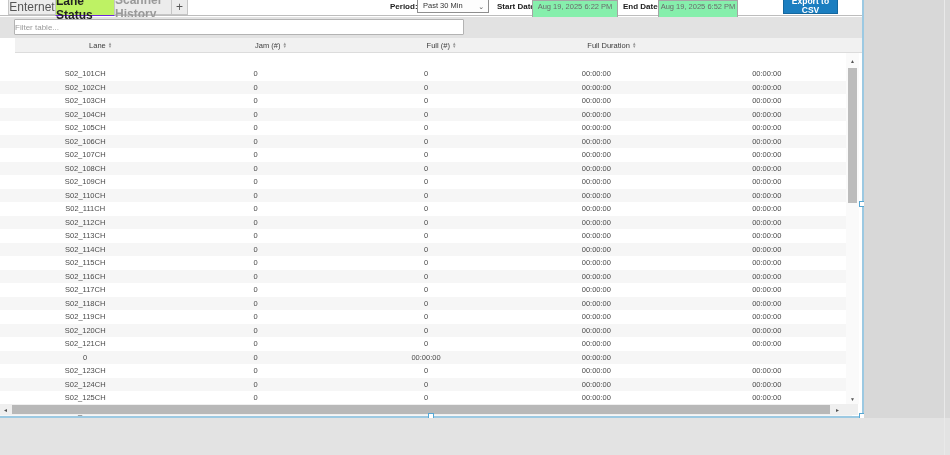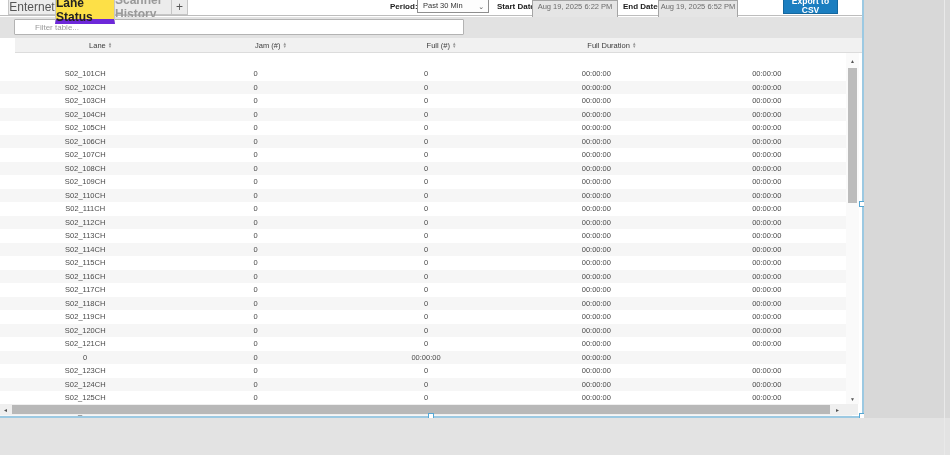--- a/index.html
+++ b/index.html
@@ -12,43 +12,43 @@
 
   
   .tabbar { position:absolute; left:0; top:0; width:862px; height:16px; background:#ffffff; border-bottom:1px solid #bdbdbd; }
   .tabs { position:absolute; left:8px; top:0; height:16px; display:flex; }
   .tab { height:15px; margin-left:-1px; background:#ececec; border:1px solid #c6c6c6; border-top:none;
          font-size:12px; color:#555; display:flex; align-items:center; justify-content:center; cursor:default; }
   .tab-0 { width:48px; margin-left:0; }
   .tab-1 { width:60px; }
   .tab-2 { width:58px; }
   .tab-3 { width:17px; }
-  .tab.active { background:#fde047; color:#222; font-weight:bold; height:24px; z-index:2; border-bottom:5px solid #6d28d9; }
+  .tab.active { background:#bef264; color:#222; font-weight:bold; height:16px; z-index:2; border-bottom:1px solid #6d28d9; }
   .tab.dim { color:#999;font-weight:bold; }
 
   
   .tb-label { position:absolute; top:2px; font-size:8px; font-weight:bold; color:#1c1c1c; white-space:nowrap; }
   .lbl-period { left:390px; }
   .lbl-start { left:497px; }
   .lbl-end { left:623px; }
   .period-select { position:absolute; left:417px; top:-2px; width:72px; height:15px; background:#fdfdfd;
                    border:1px solid #8e8e8e; font-size:7.5px; color:#333; line-height:14px; padding-left:5px; }
   .period-select .chev { position:absolute; right:4px; top:1px; font-size:7px; color:#555; }
-  .date-field { position:absolute; top:0; height:21px; background:#e5e5e5; border:1px solid #a5a5a5;
+  .date-field { position:absolute; top:0; height:21px; background:#86efac; border:1px solid #a5a5a5;
                 font-size:7.5px; color:#6b6b6b; text-align:center; line-height:12px; white-space:nowrap; overflow:hidden; }
   .date-start { left:532px; width:86px; }
   .date-end { left:658px; width:80px; }
   .export-btn { position:absolute; left:783px; top:-4px; width:55px; height:18px; background:#1b7ec0;
                 border:1px solid #14679e; color:#ffffff; font-weight:bold; font-size:8.5px; line-height:8.5px;
                 text-align:center; padding:0 2px; font-family:"Liberation Sans", sans-serif; overflow:hidden; }
 
   
   .filter-strip { position:absolute; left:0; top:17px; width:862px; height:21px; background:#e2e2e2; }
   .filter-input { position:absolute; left:14px; top:2px; width:450px; height:16px; background:#ffffff;
-                  border:1px solid #b3b3b3; border-radius:1px; font-size:8px; color:#333; padding-left:20px;
+                  border:1px solid #b3b3b3; border-radius:1px; font-size:8px; color:#333; padding-left:0;
                   font-family:"Liberation Sans", sans-serif; outline:none; }
   .filter-input::placeholder { color:#9a9a9a; }
 
   
   .table-header { position:absolute; left:0; top:38px; width:852px; height:15px; background:#f1f1f1;
                   border-bottom:1px solid #dcdcdc; display:flex;margin-left:15px; }
   .hcell { width:170.4px; display:flex; align-items:center; justify-content:center; font-size:7.5px; color:#3c3c3c; gap:3px; }
   .sort { display:inline-flex; flex-direction:column; align-items:center; color:#999; }
   .sort i { font-style:normal; font-size:5px; line-height:3.5px; }
 

